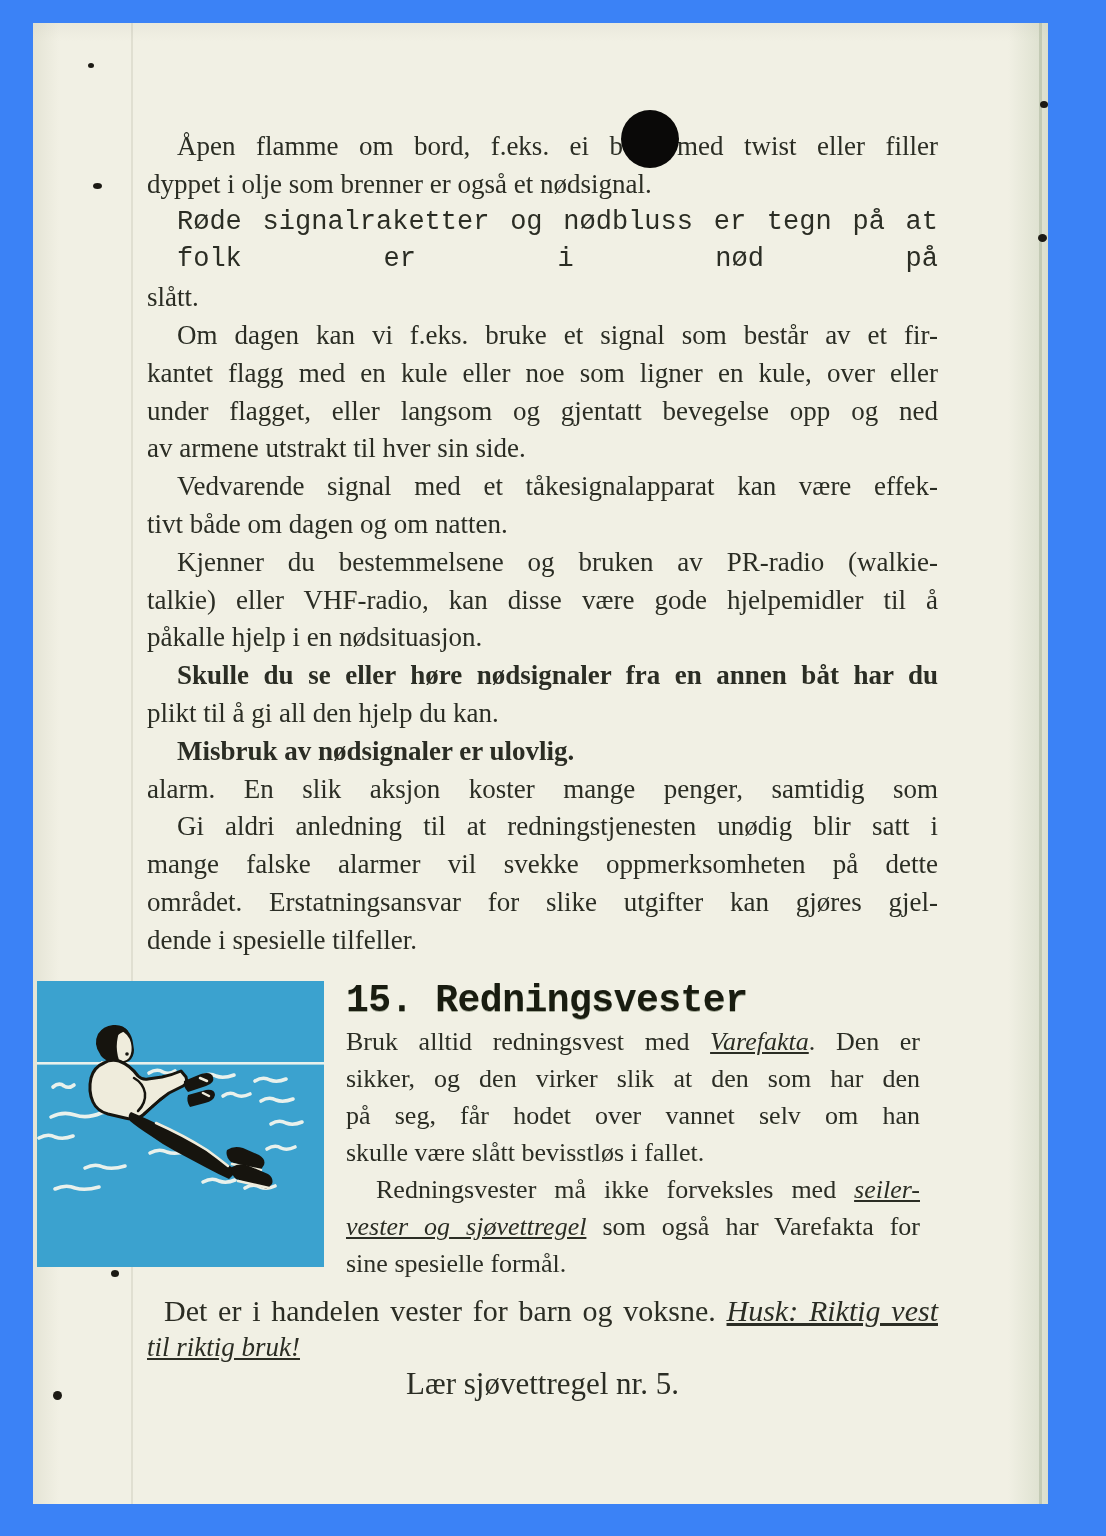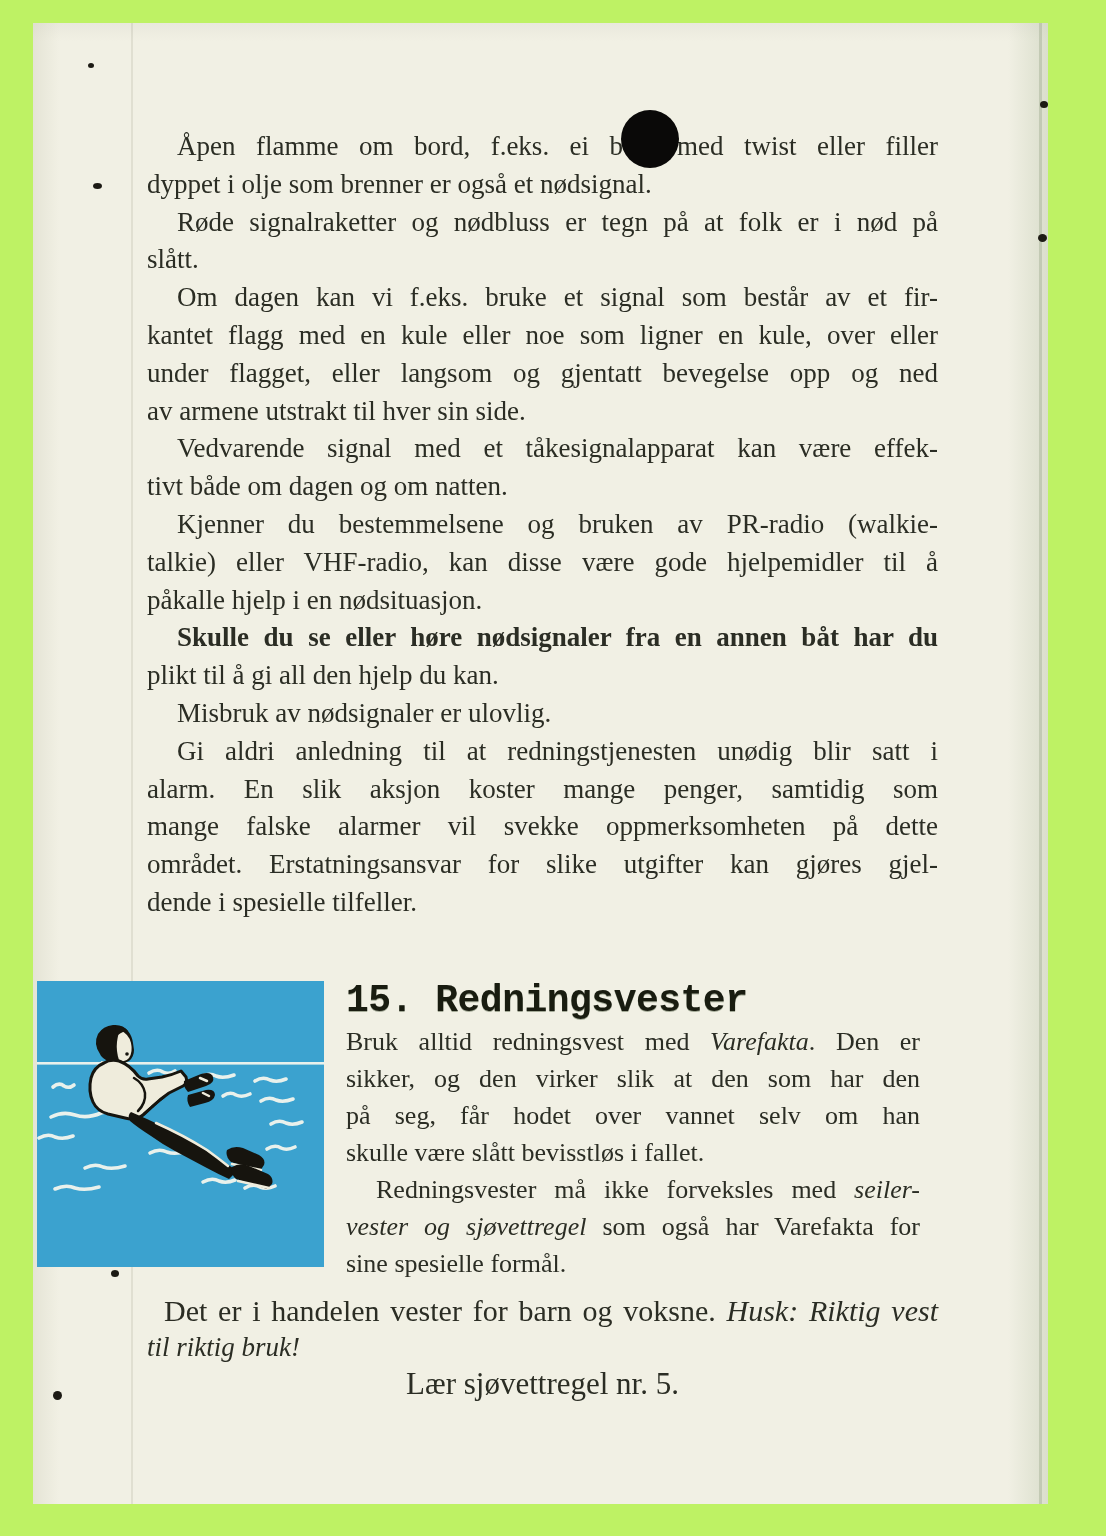--- a/index.html
+++ b/index.html
@@ -1,16 +1,16 @@
 <!DOCTYPE html>
 <html style="--paper: #f1f0e4; --ink: #2b2d24; --heading-ink: #191c10; --water: #3ba2cf; --wave: #e9f1ec; --vest: #efecdc; --figure-dark: #16140e;"><head>
 <meta charset="utf-8">
 <style>
   html,body{margin:0;padding:0;background:#050504;}
-  #stage{position:relative;width:1106px;height:1536px;background:#bef264;overflow:hidden;
+  #stage{position:relative;width:1106px;height:1536px;background:#3b82f6;overflow:hidden;
          font-family:"Liberation Serif",serif;}
   #paper{position:absolute;left:33px;top:23px;width:1015px;height:1481px;
          background:var(--paper);
          background-image:linear-gradient(90deg, rgba(205,205,185,.35) 0px, rgba(0,0,0,0) 26px, rgba(0,0,0,0) 975px, rgba(190,200,175,.45) 1015px),
                           linear-gradient(180deg, rgba(210,210,195,.25) 0px, rgba(0,0,0,0) 18px);}
   .crease{position:absolute;top:0;height:100%;pointer-events:none;}
   #crease-left{left:98px;width:2px;background:rgba(120,120,100,.14);}
   #crease-right{left:1006px;width:3px;background:rgba(150,162,135,.38);}
 
   
@@ -18,21 +18,21 @@
   #body-block{left:114px;top:105px;width:791px;font-size:27px;line-height:37.8px;}
   #section-block{left:313px;top:1000px;width:574px;font-size:26px;line-height:37px;}
   #bottom-line-1{left:114px;top:1269px;width:791px;font-size:30px;line-height:37px;}
   #bottom-line-2{left:114px;top:1306px;width:791px;font-size:27px;line-height:37px;}
   #footer-line{left:114px;top:1342px;width:791px;font-size:31px;line-height:37px;text-align:center;}
   #section-heading{left:313px;top:957px;font-family:Liberation Mono, monospace;
                    font-weight:bold;font-size:38px;line-height:42px;letter-spacing:-.5px;
                    color:var(--heading-ink);text-shadow:0 1px 0 rgba(20,40,10,.35);}
   .tl{white-space:normal;}
   .tl.j{text-align:justify;text-align-last:justify;}
-  .it{font-style:italic;}
+  .it{font-style:italic;text-decoration:underline;}
 
   
   .hole-spacer{display:inline-block;position:relative;width:54px;height:26px;vertical-align:bottom;}
   .hole-dot{position:absolute;left:-2px;top:-30px;width:58px;height:58px;border-radius:50%;
             background:#0a0908;}
 
   
   #illustration{position:absolute;left:4px;top:958px;width:287px;height:286px;}
   .water{fill:var(--water);}
   .wl{fill:var(--wave);}
@@ -49,36 +49,36 @@
 <body>
 
 <div id="stage">
   <div id="paper">
     <div id="crease-left" class="crease"></div>
     <div id="crease-right" class="crease"></div>
 
     <div id="body-block" class="tblock">
         <div class="tl j" style="padding-left: 30px;"><span>Åpen flamme om bord, f.eks. ei b</span><span class="hole-spacer"><span class="hole-dot"></span></span><span>med twist eller filler</span></div>
         <div class="tl"><span>dyppet i olje som brenner er også et nødsignal.</span></div>
-        <div class="tl j" style="padding-left: 30px;"><span>Røde signalraketter og nødbluss er tegn på at folk er i nød på</span></div>
+        <div class="tl j" style="padding-left: 30px; font-family: Liberation Mono, monospace;"><span>Røde signalraketter og nødbluss er tegn på at folk er i nød på</span></div>
         <div class="tl"><span>slått.</span></div>
         <div class="tl j" style="padding-left: 30px;"><span>Om dagen kan vi f.eks. bruke et signal som består av et fir-</span></div>
         <div class="tl j"><span>kantet flagg med en kule eller noe som ligner en kule, over eller</span></div>
         <div class="tl j"><span>under flagget, eller langsom og gjentatt bevegelse opp og ned</span></div>
         <div class="tl"><span>av armene utstrakt til hver sin side.</span></div>
         <div class="tl j" style="padding-left: 30px;"><span>Vedvarende signal med et tåkesignalapparat kan være effek-</span></div>
         <div class="tl"><span>tivt både om dagen og om natten.</span></div>
         <div class="tl j" style="padding-left: 30px;"><span>Kjenner du bestemmelsene og bruken av PR-radio (walkie-</span></div>
         <div class="tl j"><span>talkie) eller VHF-radio, kan disse være gode hjelpemidler til å</span></div>
         <div class="tl"><span>påkalle hjelp i en nødsituasjon.</span></div>
         <div class="tl j" style="padding-left: 30px; font-weight: bold;"><span>Skulle du se eller høre nødsignaler fra en annen båt har du</span></div>
         <div class="tl"><span>plikt til å gi all den hjelp du kan.</span></div>
-        <div class="tl" style="padding-left: 30px;"><span>Misbruk av nødsignaler er ulovlig.</span></div>
+        <div class="tl" style="padding-left: 30px; font-weight: bold;"><span>Misbruk av nødsignaler er ulovlig.</span></div>
+        <div class="tl j"><span>alarm. En slik aksjon koster mange penger, samtidig som</span></div>
         <div class="tl j" style="padding-left: 30px;"><span>Gi aldri anledning til at redningstjenesten unødig blir satt i</span></div>
-        <div class="tl j"><span>alarm. En slik aksjon koster mange penger, samtidig som</span></div>
         <div class="tl j"><span>mange falske alarmer vil svekke oppmerksomheten på dette</span></div>
         <div class="tl j"><span>området. Erstatningsansvar for slike utgifter kan gjøres gjel-</span></div>
         <div class="tl"><span>dende i spesielle tilfeller.</span></div>
       </div>
 
     <div id="section-heading" class="tblock">15. Redningsvester</div>
     <div id="section-block" class="tblock">
         <div class="tl j"><span>Bruk alltid redningsvest med </span><span class="it">Varefakta</span><span>. Den er</span></div>
         <div class="tl j"><span>sikker, og den virker slik at den som har den</span></div>
         <div class="tl j"><span>på seg, får hodet over vannet selv om han</span></div>

